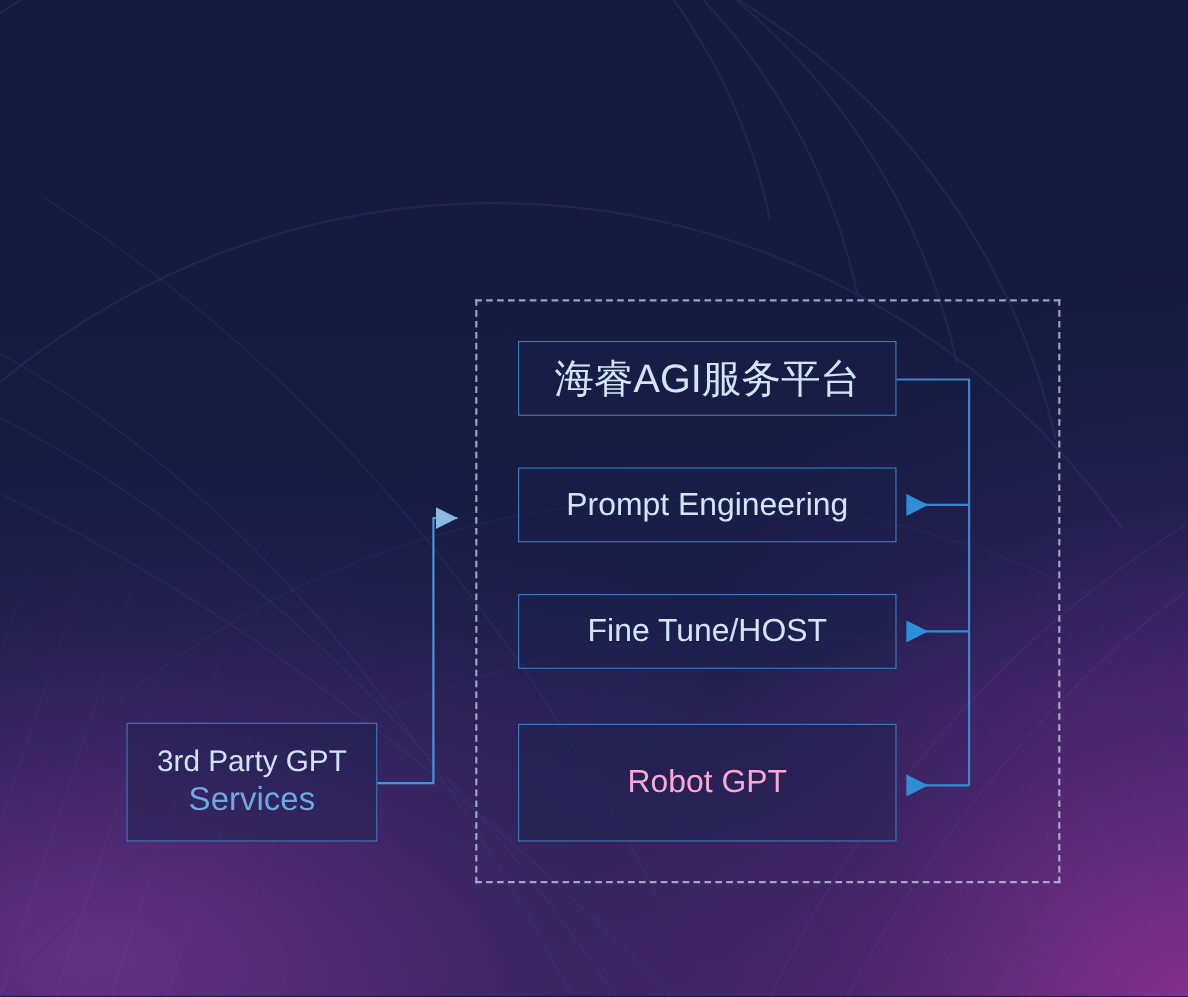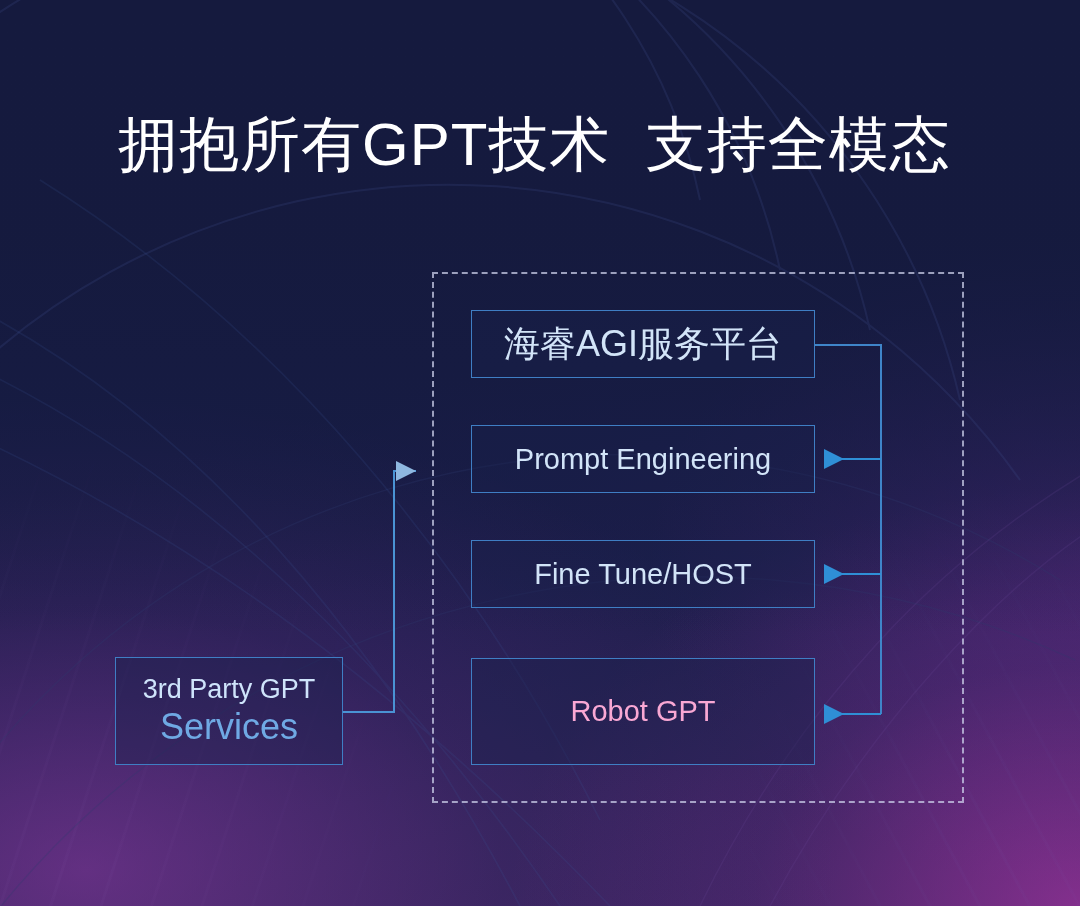--- a/index.html
+++ b/index.html
@@ -152,21 +152,21 @@
   }
   #node-robot {
     left: 471px; top: 658px; width: 344px; height: 107px;
   }
   #node-robot .line1 { font-size: 29px; color: #f9a8d4; }
   #node-robot .line2 { font-size: 27px; color: #86b9ec; }
   #node-thirdparty {
     left: 115px; top: 657px; width: 228px; height: 108px;
   }
   #node-thirdparty .line1 { font-size: 27px; color: #cfe4fb; }
-  #node-thirdparty .line2 { font-size: 36px; color: #6fa9e4; }
+  #node-thirdparty .line2 { font-size: 30px; color: #6fa9e4; }
 
   
   .connectors {
     position: absolute;
     inset: 0;
     pointer-events: none;
   }
 
   
   .vertical-label {
@@ -221,21 +221,20 @@
       <g stroke="#6d4a9a" stroke-width="1.4" fill="none" opacity="0.35">
         <path d="M700 906 C 800 700, 940 560, 1090 470"></path>
         <path d="M770 906 C 870 720, 1000 590, 1090 530"></path>
       </g>
     </svg>
   </div>
 
   <div class="streaks"></div>
   <div class="streaks2"></div>
 
-  <div class="title">拥抱所有GPT技术  支持全模态</div>
 
   <div class="dashed-region"></div>
 
   <div class="connectors">
     <svg width="1080" height="906" viewBox="0 0 1080 906" fill="none" xmlns="http://www.w3.org/2000/svg">
       <defs>
         <marker id="arrL" markerWidth="12" markerHeight="12" refX="10" refY="5" orient="auto">
           <path d="M10,0 L10,10 L0,5 z" fill="#2f8fd6"></path>
         </marker>
         <marker id="arrR" markerWidth="12" markerHeight="12" refX="10" refY="5" orient="auto">

